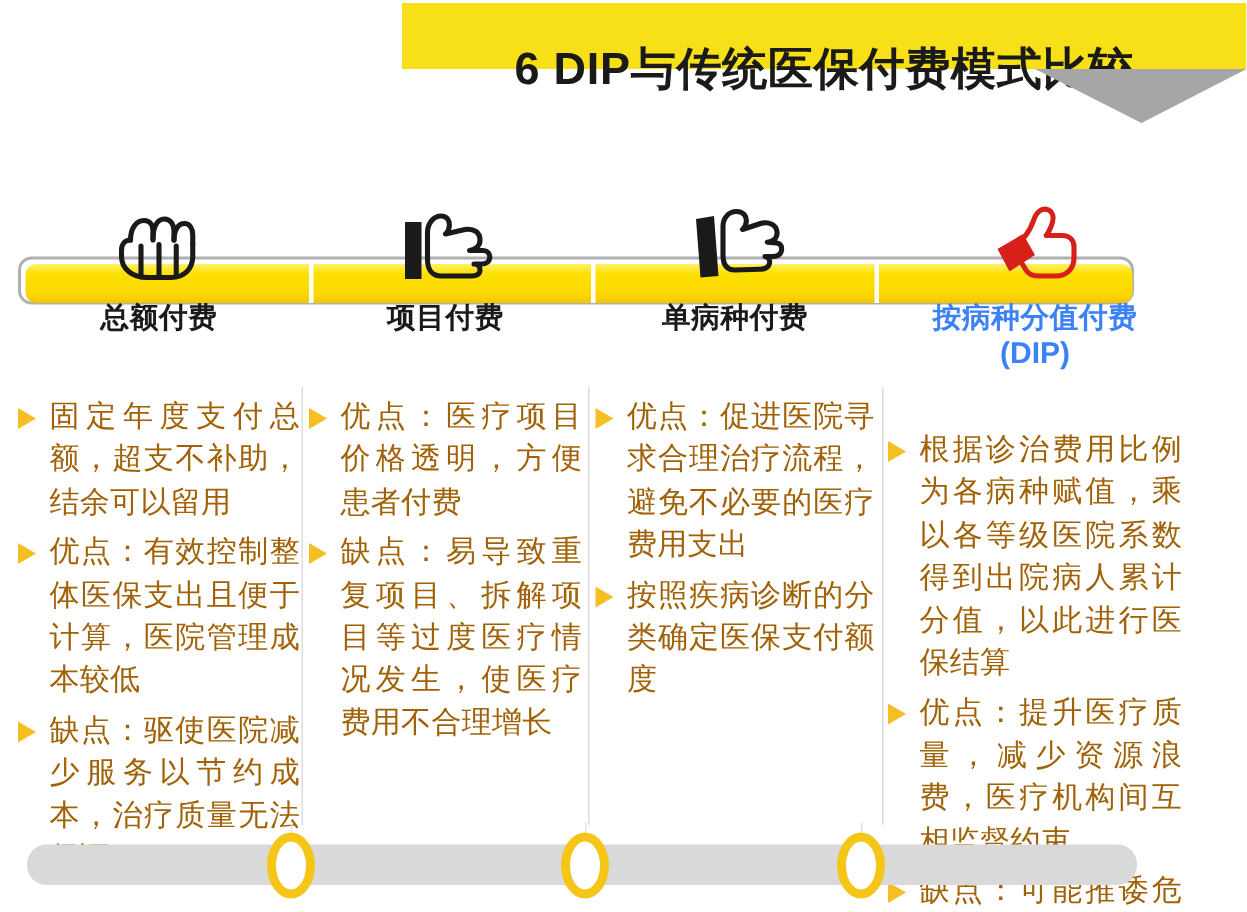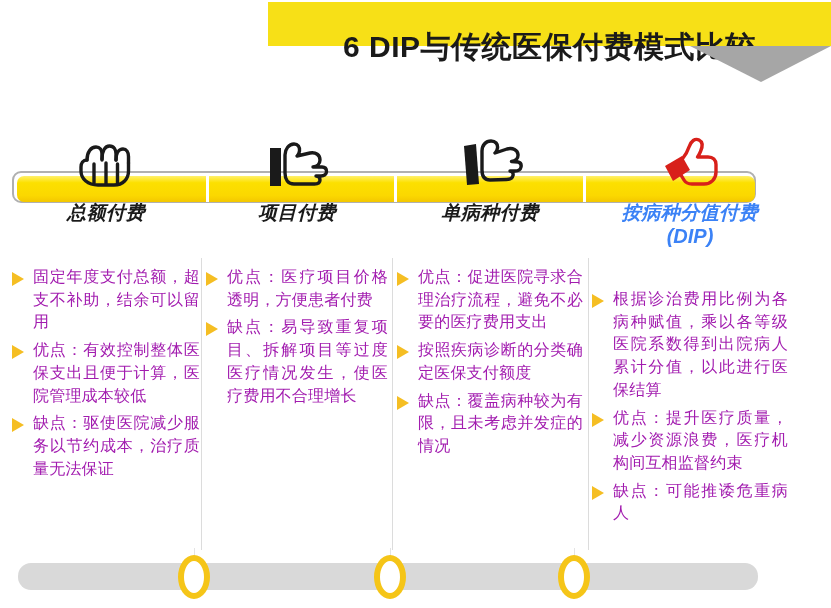--- a/index.html
+++ b/index.html
@@ -102,21 +102,20 @@
     display: flex;
     align-items: flex-end;
     justify-content: center;
   }
   .col-icon svg { display: block; }
   .col-head {
     position: absolute;
     top: 62px;
     width: 100%;
     text-align: center;
-    font-style: italic;
   }
   .col-head .h-main {
     font-size: 19px;
     font-weight: 700;
     color: #1a1a1a;
     letter-spacing: 0.5px;
     line-height: 1.15;
     white-space: nowrap;
   }
   .col-head .h-sub {
@@ -149,27 +148,28 @@
   }
   .bullet-marker .tri {
     width: 0;
     height: 0;
     border-top: 7px solid transparent;
     border-bottom: 7px solid transparent;
     border-left: 12px solid #F5BE23;
   }
   .bullet-text {
     flex: 1 1 auto;
-    font-size: 16px;
+    font-size: 20px;
     line-height: 1.42;
-    color: #a21caf;
+    color: #a16207;
     letter-spacing: 0.2px;
     text-align: justify;
     text-justify: inter-ideograph;
     font-weight: 500;
+    font-family: Liberation Mono, monospace;
   }
 
   
   .vdiv {
     position: absolute;
     top: 258px;
     width: 1px;
     height: 292px;
     background: #DCDCDC;
   }
@@ -308,26 +308,20 @@
             <div class="tri"></div>
           </div>
         <div class="bullet-text">优点：促进医院寻求合理治疗流程，避免不必要的医疗费用支出</div>
       </div>
       <div class="bullet">
         <div class="bullet-marker">
             <div class="tri"></div>
           </div>
         <div class="bullet-text">按照疾病诊断的分类确定医保支付额度</div>
       </div>
-      <div class="bullet">
-        <div class="bullet-marker">
-            <div class="tri"></div>
-          </div>
-        <div class="bullet-text">缺点：覆盖病种较为有限，且未考虑并发症的情况</div>
-      </div>
     </div>
   </div>
 
   <div class="col" style="left:592px; width:196px">
     <div class="col-icon">
       <svg width="62" height="52" viewBox="0 0 62 52">
         <path d="M6 30 L23 20 L31 34 L14 45 Z" fill="#D8201A"></path>
         <g fill="none" stroke="#D8201A" stroke-width="3.4" stroke-linejoin="round" stroke-linecap="round">
           <path d="M24 22 C24 22 28 17 30 11 C32 5 36 2 40 4 C44 6 43.5 11 41.5 15.5 C40 19 38.5 21 38.5 21 L49 21 C54 21 57 24 57 28.5 L57 36 C57 43 52 48 45 48 L33 48 C29 48 26.5 46.5 25 44 L17 31 Z"></path>
         </g>

